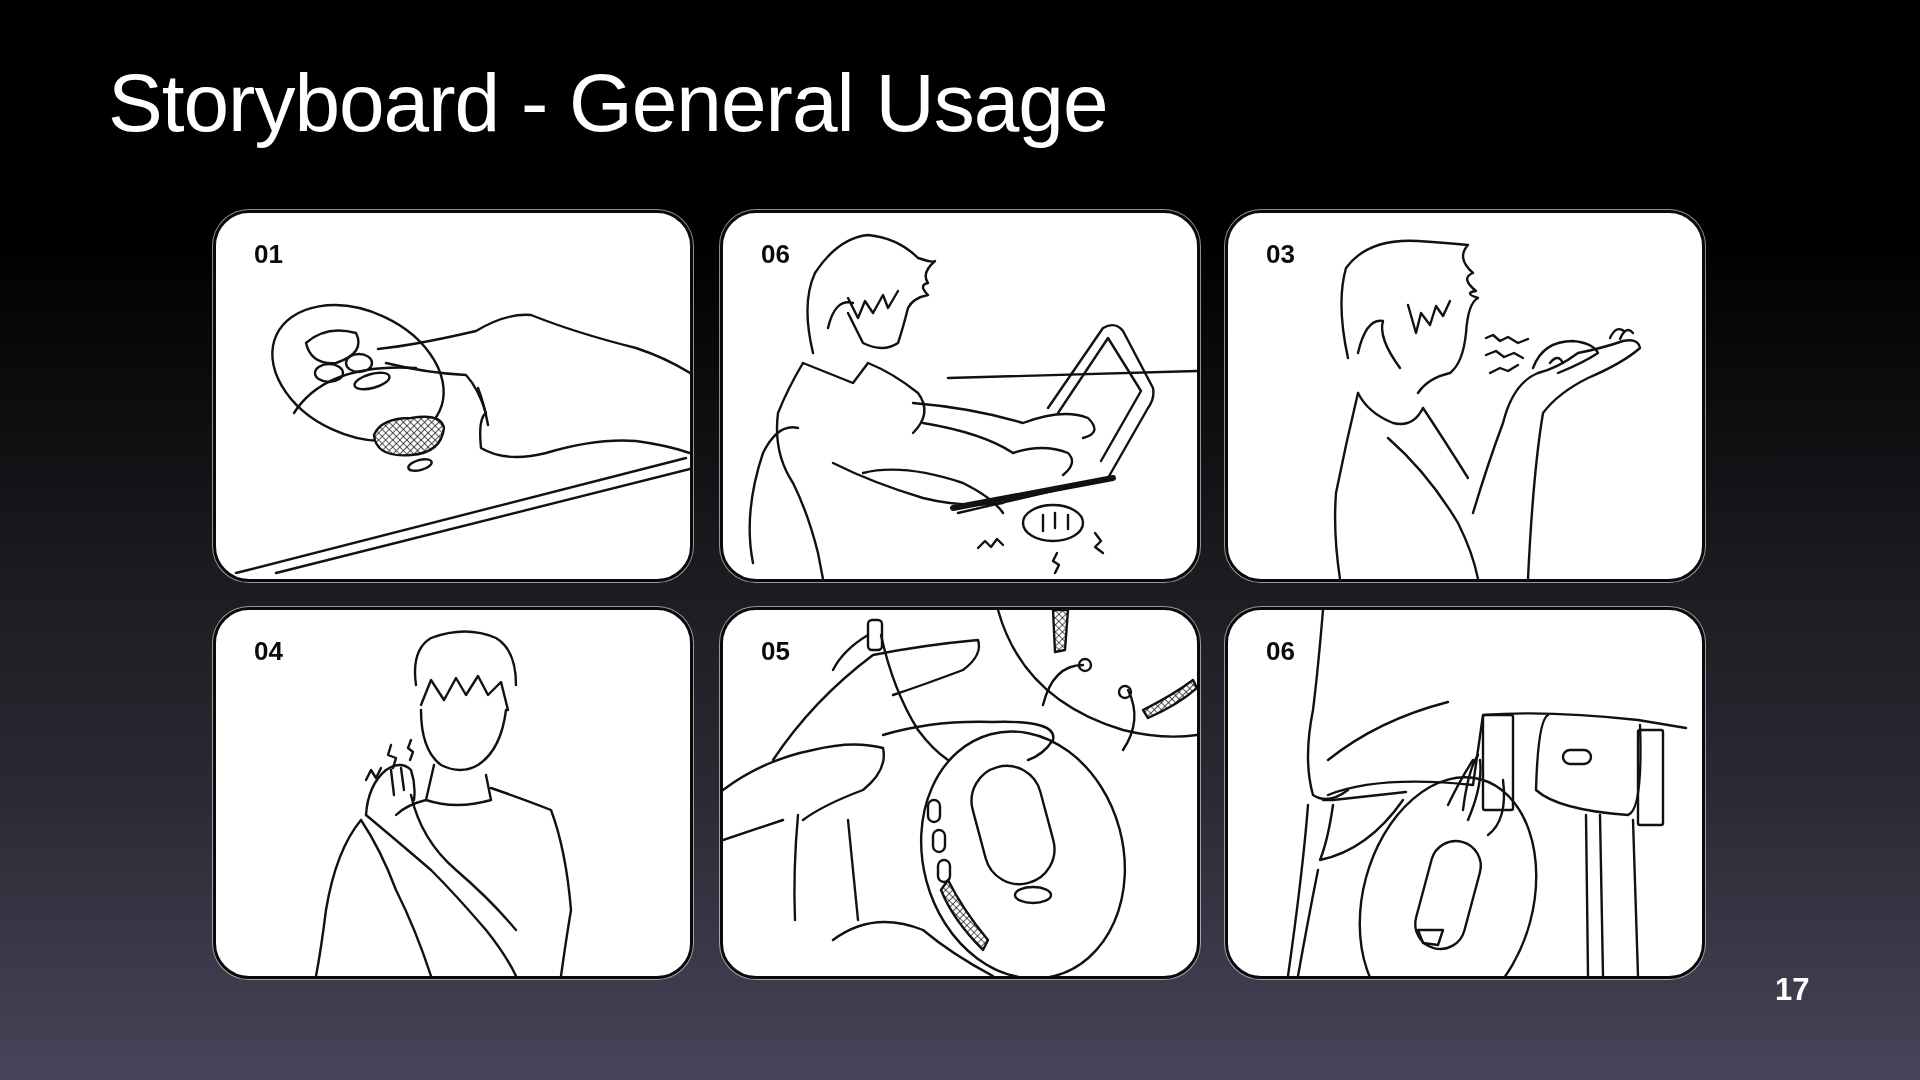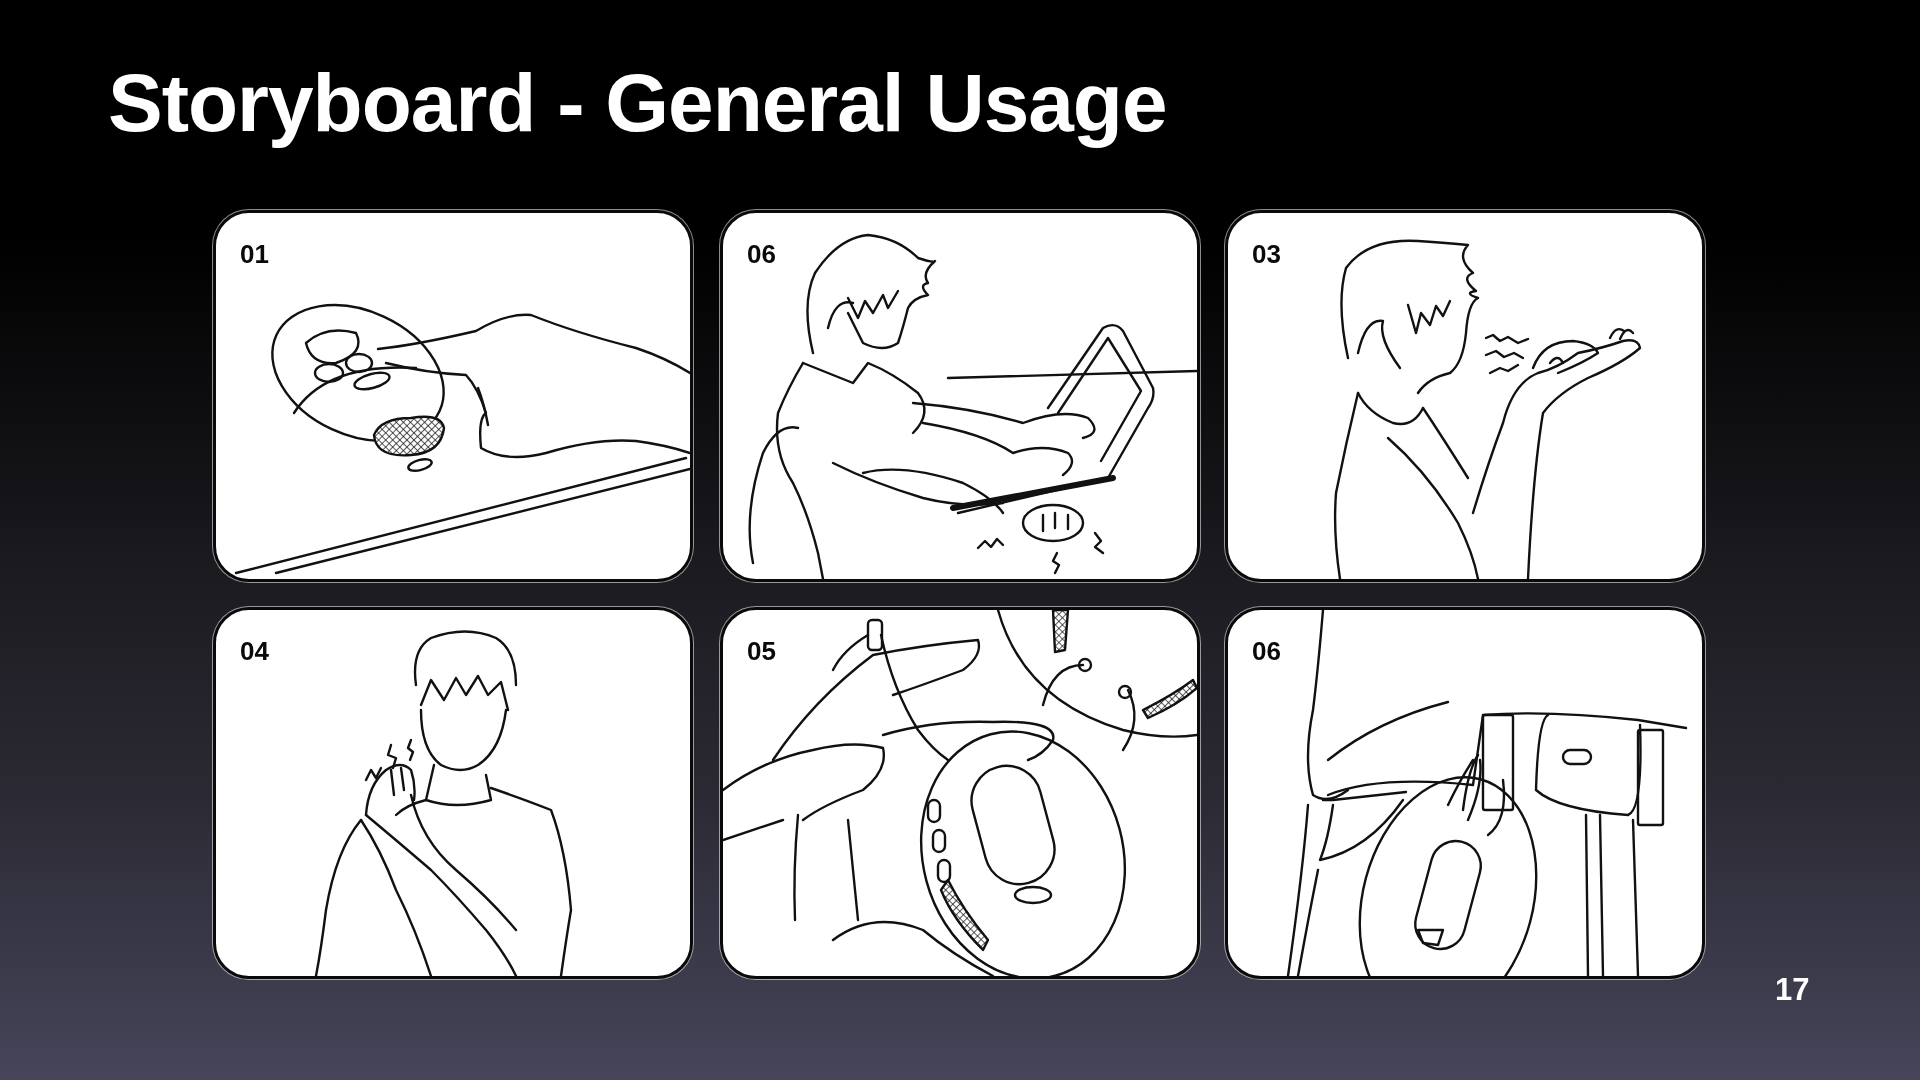--- a/index.html
+++ b/index.html
@@ -3,35 +3,35 @@
 <meta charset="utf-8">
 <style>
   html, body { margin:0; padding:0; }
   body {
     width:1920px; height:1080px; overflow:hidden; position:relative;
     background: linear-gradient(180deg, #000000 0%, #000000 22%, #1a1a1f 52%, #2c2b35 75%, #46455a 100%);
     font-family: "Liberation Sans", "DejaVu Sans", sans-serif;
   }
   .title {
     position:absolute; left:108px; top:58px;
-    color:#ffffff; font-weight:700; font-size:82px; letter-spacing:-1px;
+    color:#ffffff; font-weight:400; font-size:82px; letter-spacing:-1px;
     line-height:1.1; white-space:nowrap;
   }
   .page-num {
     position:absolute; left:1775px; top:972px;
     color:#ffffff; font-weight:700; font-size:31px;
   }
   .panel {
     position:absolute; width:474px; height:366px;
     background:#ffffff; border:3px solid #0a0a0a; border-radius:36px;
     box-shadow: 0 0 0 1px rgba(255,255,255,0.55);
     overflow:hidden;
   }
   .panel .num {
-    position:absolute; left:24px; top:26px;
+    position:absolute; left:38px; top:26px;
     font-weight:700; font-size:26px; color:#0a0a0a; z-index:2;
   }
   .panel svg { position:absolute; left:0; top:0; width:474px; height:366px; }
   .panel svg path, .panel svg ellipse, .panel svg rect, .panel svg line, .panel svg polyline {
     fill:none; stroke:#111; stroke-width:2.4; stroke-linecap:round; stroke-linejoin:round;
   }
   .hatch { fill:url(#hatch) !important; }
 </style>
 </head>
 <body>

